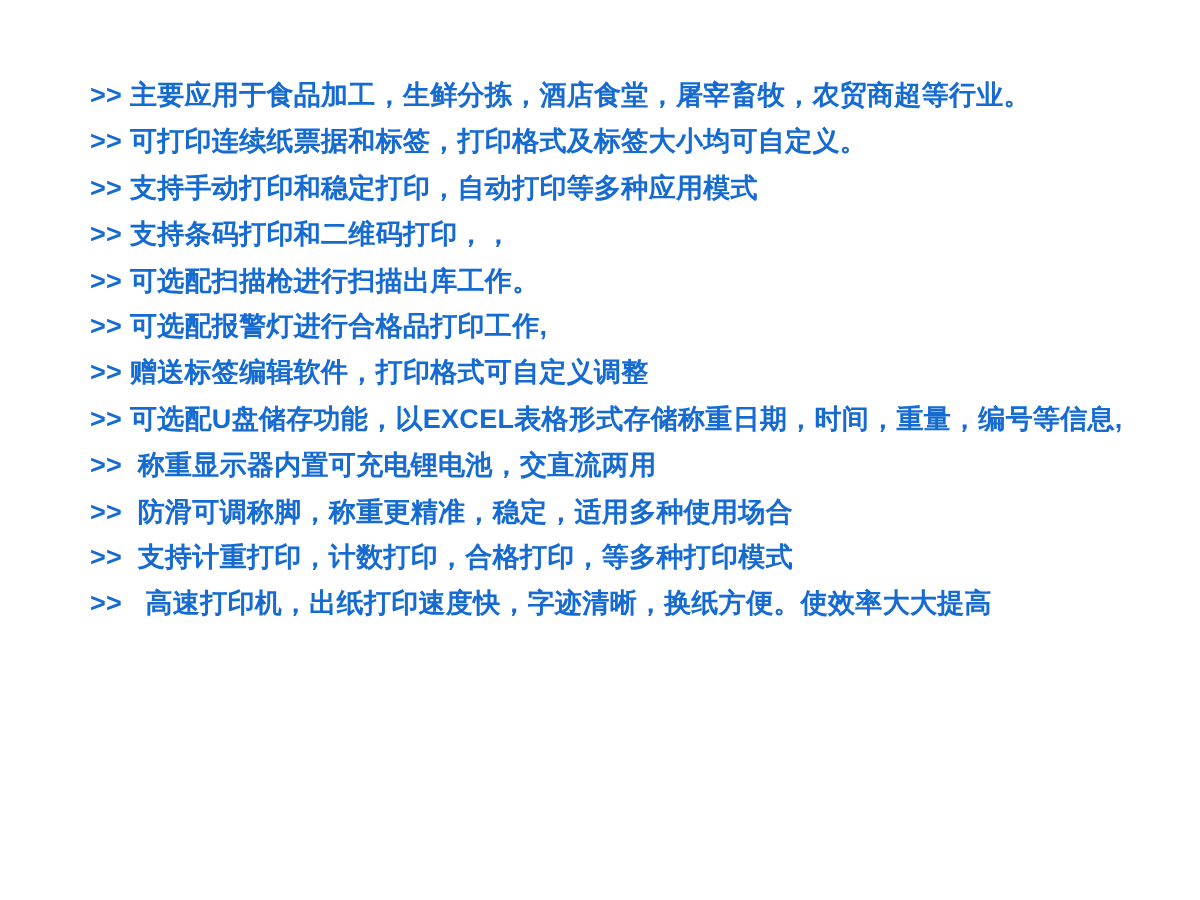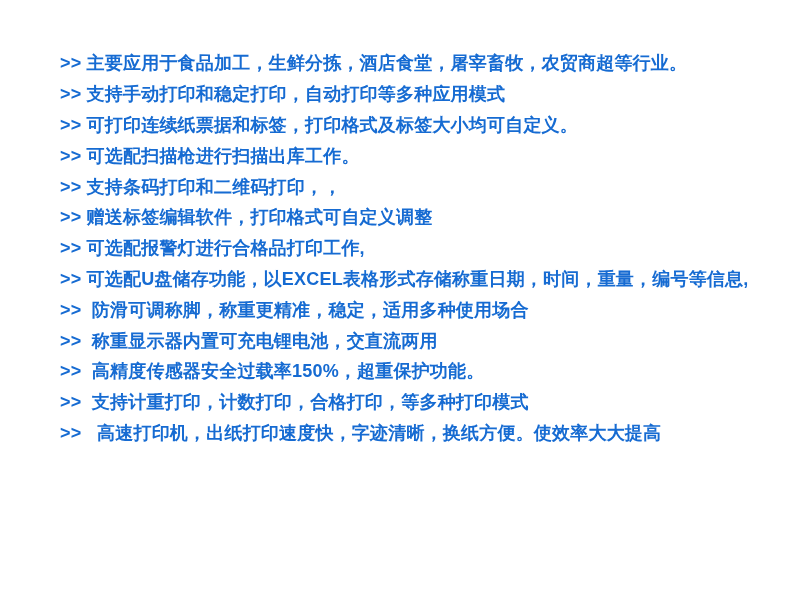--- a/index.html
+++ b/index.html
@@ -28,25 +28,24 @@
     color: #166bd2;
     white-space: pre;
     letter-spacing: 0.2px;
   }
 </style>
 </head>
 <body>
 
 <div class="feature-list">
   <div class="feature-line">&gt;&gt; 主要应用于食品加工，生鲜分拣，酒店食堂，屠宰畜牧，农贸商超等行业。</div>
+  <div class="feature-line">&gt;&gt; 可打印连续纸票据和标签，打印格式及标签大小均可自定义。</div>
   <div class="feature-line">&gt;&gt; 支持手动打印和稳定打印，自动打印等多种应用模式</div>
-  <div class="feature-line">&gt;&gt; 可打印连续纸票据和标签，打印格式及标签大小均可自定义。</div>
+  <div class="feature-line">&gt;&gt; 支持条码打印和二维码打印，，</div>
   <div class="feature-line">&gt;&gt; 可选配扫描枪进行扫描出库工作。</div>
-  <div class="feature-line">&gt;&gt; 支持条码打印和二维码打印，，</div>
+  <div class="feature-line">&gt;&gt; 可选配报警灯进行合格品打印工作,</div>
   <div class="feature-line">&gt;&gt; 赠送标签编辑软件，打印格式可自定义调整</div>
-  <div class="feature-line">&gt;&gt; 可选配报警灯进行合格品打印工作,</div>
   <div class="feature-line">&gt;&gt; 可选配U盘储存功能，以EXCEL表格形式存储称重日期，时间，重量，编号等信息,</div>
+  <div class="feature-line">&gt;&gt;  称重显示器内置可充电锂电池，交直流两用</div>
   <div class="feature-line">&gt;&gt;  防滑可调称脚，称重更精准，稳定，适用多种使用场合</div>
-  <div class="feature-line">&gt;&gt;  称重显示器内置可充电锂电池，交直流两用</div>
-  <div class="feature-line">&gt;&gt;  高精度传感器安全过载率150%，超重保护功能。</div>
   <div class="feature-line">&gt;&gt;  支持计重打印，计数打印，合格打印，等多种打印模式</div>
   <div class="feature-line">&gt;&gt;   高速打印机，出纸打印速度快，字迹清晰，换纸方便。使效率大大提高</div>
 </div>
 
 </body></html>

